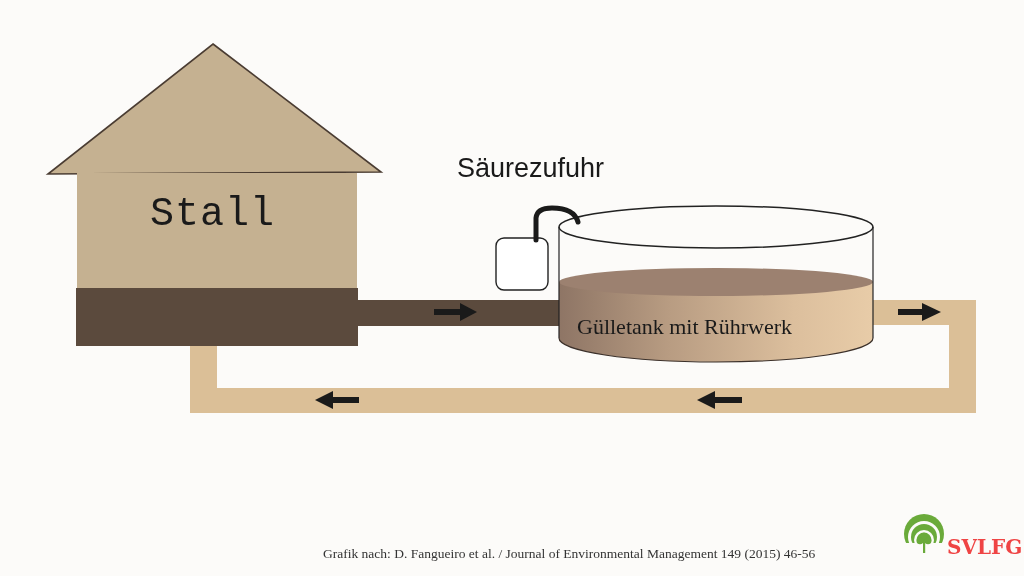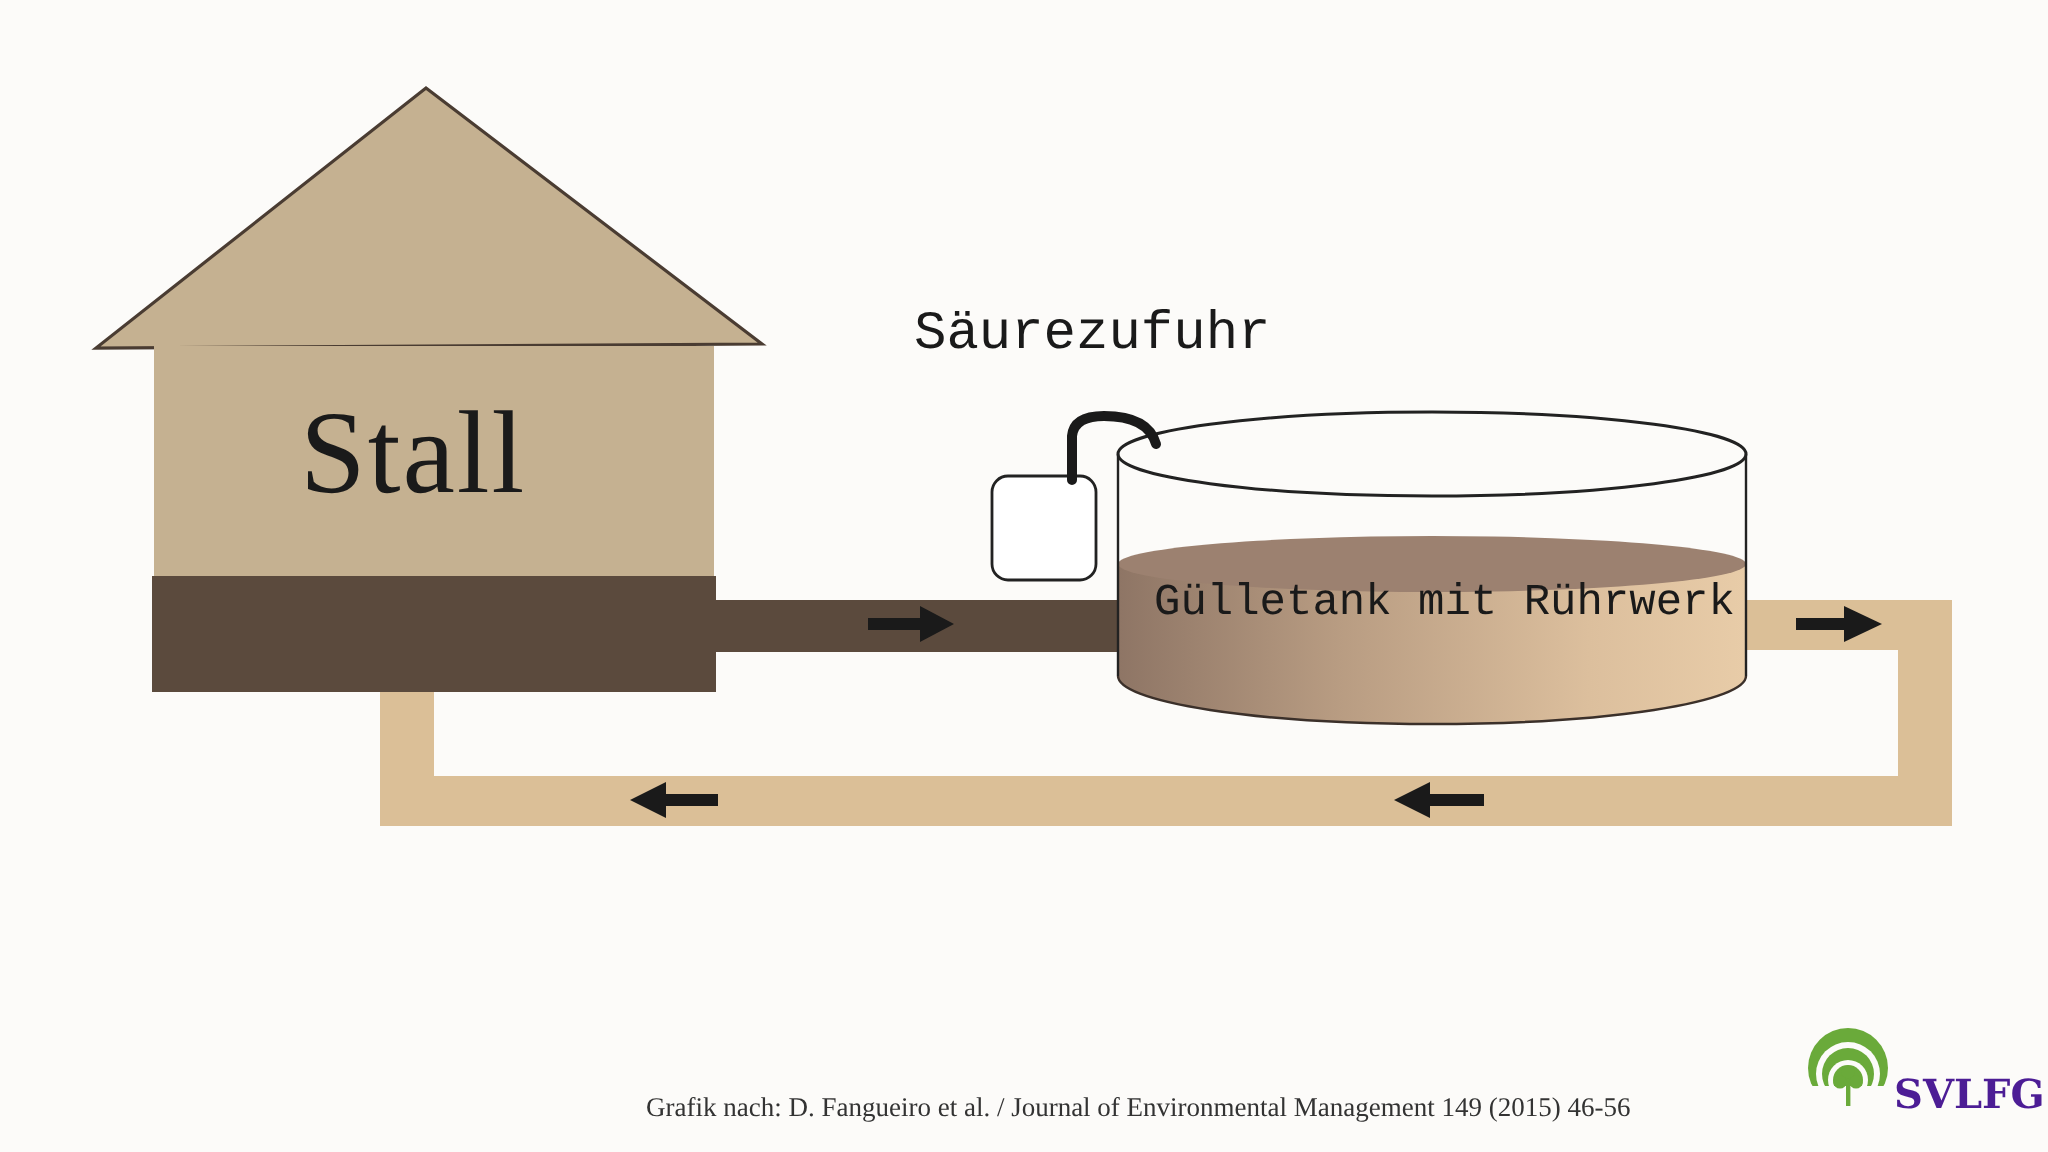--- a/index.html
+++ b/index.html
@@ -5,25 +5,25 @@
   html, body { margin: 0; padding: 0; }
   body {
     width: 1024px; height: 576px; overflow: hidden;
     background: #fcfbf9;
     font-family: "DejaVu Sans", sans-serif;
     position: relative;
   }
   #stage { position: absolute; left: 0; top: 0; width: 1024px; height: 576px; }
   svg { position: absolute; left: 0; top: 0; }
   .lbl { position: absolute; color: #1a1a1a; white-space: nowrap; }
-  #stall-label { left: 150px; top: 192px; font-size: 59px; letter-spacing: 1px; font-family: Liberation Serif, serif; }
-  #acid-label { left: 457px; top: 153px; font-size: 27px; font-family: Liberation Mono, monospace; }
-  #tank-label { left: 577px; top: 289px; font-size: 22px; font-family: Liberation Mono, monospace; }
+  #stall-label { left: 150px; top: 192px; font-size: 40px; letter-spacing: 1px; font-family: Liberation Mono, monospace; }
+  #acid-label { left: 457px; top: 153px; font-size: 27px; font-family: Liberation Sans, sans-serif; }
+  #tank-label { left: 577px; top: 314px; font-size: 22px; font-family: Liberation Serif, serif; }
   #source { left: 323px; top: 546px; font-size: 13.5px; color: #333; font-family: Liberation Serif, serif; }
-  #logo-text { left: 947px; top: 535px; font-size: 20px; font-weight: bold; color: #4c1d95; font-family: "DejaVu Serif", serif; text-align: center; }
+  #logo-text { left: 947px; top: 535px; font-size: 20px; font-weight: bold; color: #ef4444; font-family: "DejaVu Serif", serif; text-align: center; }
 </style>
 </head>
 <body>
 
 <div id="stage">
 <svg width="1024" height="576" viewBox="0 0 1024 576">
   <defs>
     <linearGradient id="tankGrad" x1="0" x2="1" y1="0" y2="0">
       <stop offset="0" stop-color="#8e7565"></stop>
       <stop offset="0.35" stop-color="#b89c82"></stop>

